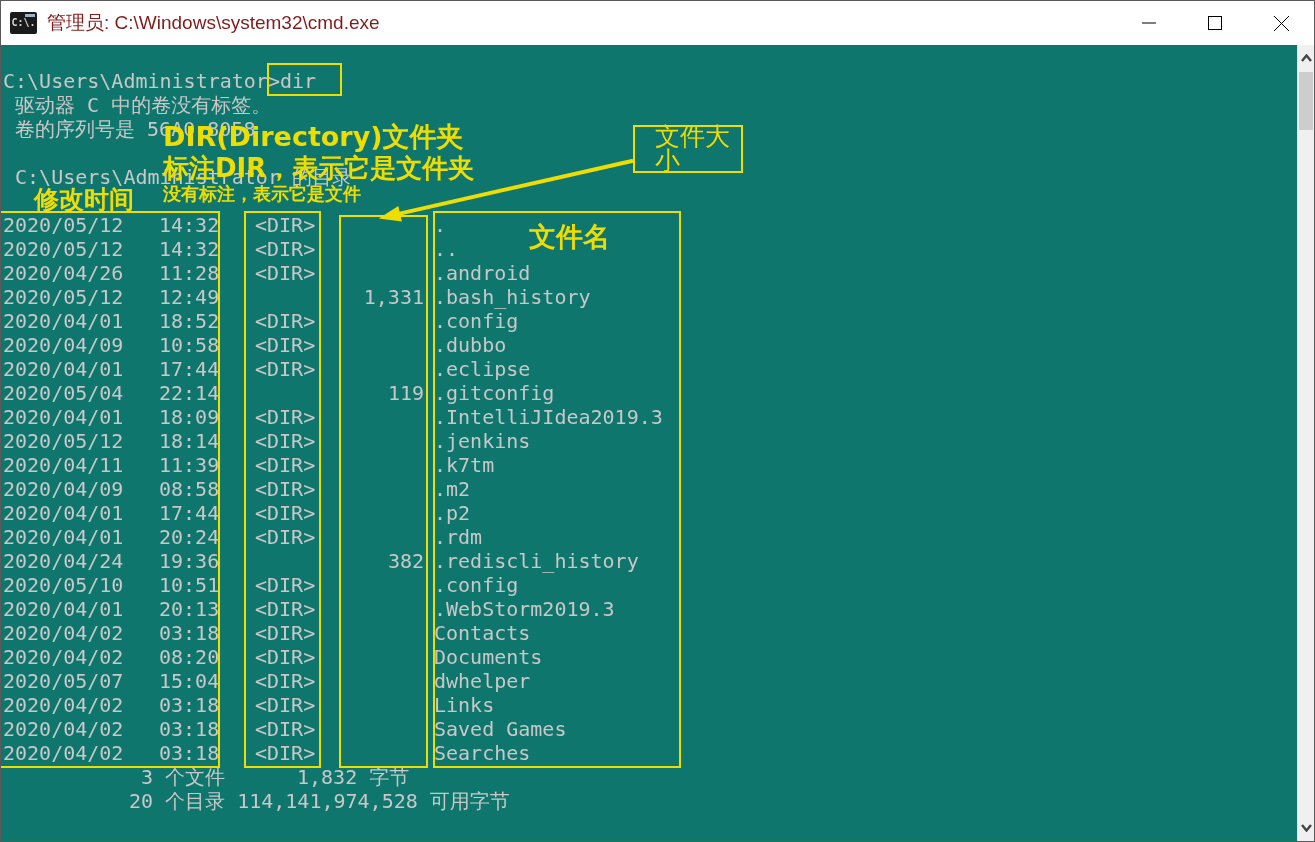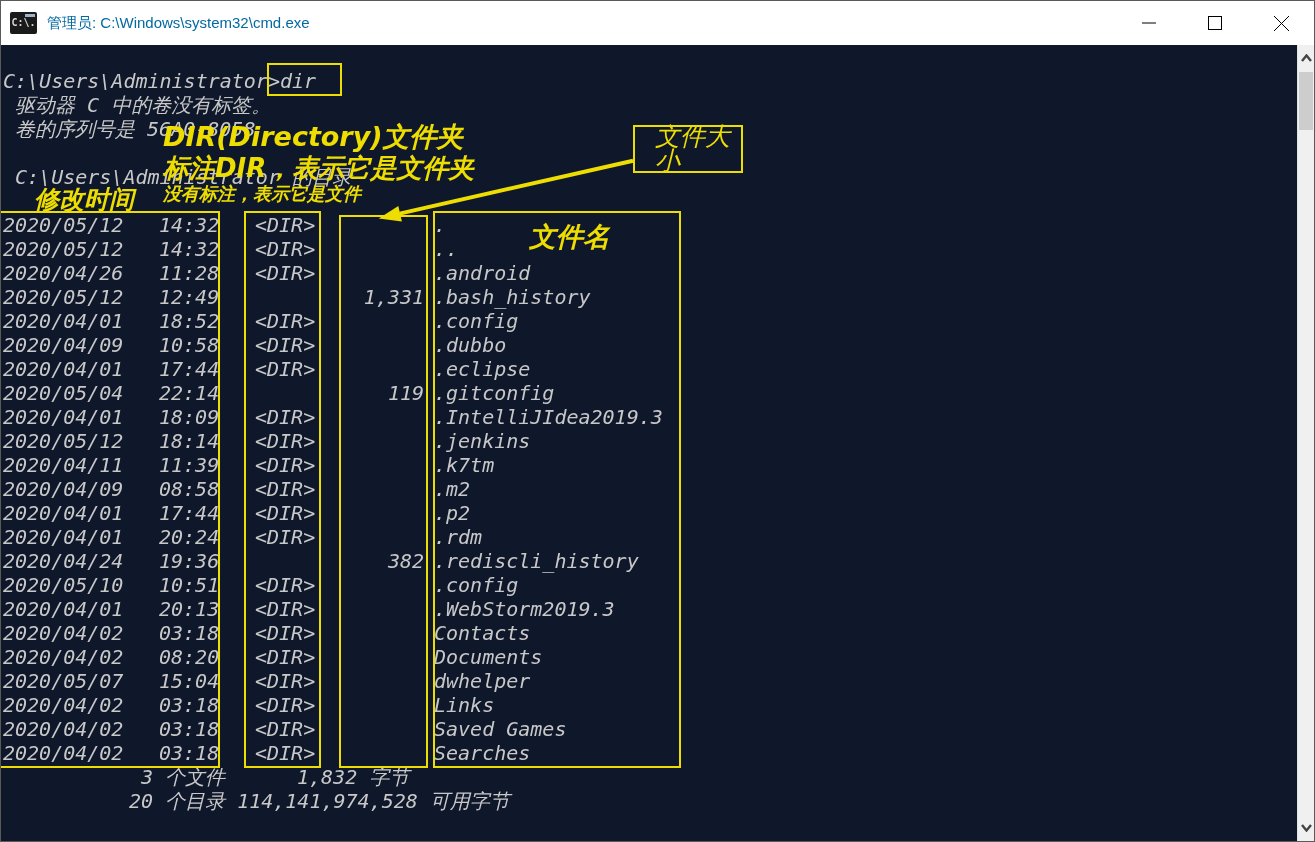--- a/index.html
+++ b/index.html
@@ -20,41 +20,41 @@
     width:27px; height:22px; margin:0 10px 0 9px;
     background:#1a1a1a; border-radius:2px; position:relative;
     color:#d8d8d8; font-family:"DejaVu Sans Mono", monospace;
     font-size:10px; font-weight:bold; line-height:22px; text-align:center;
     flex:0 0 auto;
   }
   .app-icon::before {
     content:""; position:absolute; top:2px; right:2px; width:10px; height:3px;
     background:#9db3c8;
   }
-  .title-text { font-size:15px; color:#0369a1; white-space:pre; }
+  .title-text { font-size:19px; color:#7f1d1d; white-space:pre; }
   .win-controls { position:absolute; right:0; top:0; height:44px; display:flex; }
   .win-btn {
     width:66px; height:44px; display:flex; align-items:center; justify-content:center;
     background:transparent; border:none; cursor:default;
   }
   .win-btn svg { display:block; }
   
   .scrollbar {
     position:absolute; top:44px; right:0; width:17px; bottom:0;
     background:#f0f0f0; border-left:1px solid #e2e2e2;
   }
   .scroll-thumb { position:absolute; left:1px; right:1px; top:27px; height:58px; background:#cdcdcd; }
   .scroll-arrow { position:absolute; left:0; width:17px; height:22px; display:flex; align-items:center; justify-content:center; }
   .scroll-arrow.up { top:2px; }
   .scroll-arrow.down { bottom:2px; }
   
   .terminal {
     position:absolute; top:44px; left:0; right:17px; bottom:0;
-    background:#0f172a; color:#c8c8c8; overflow:hidden;
-    font-size:20px; line-height:24px;font-style:italic;
+    background:#0f766e; color:#c8c8c8; overflow:hidden;
+    font-size:20px; line-height:24px;
   }
   .tline { height:24px; white-space:pre; padding-left:2px; }
   .tpad { height:24px; }
   .file-rows { }
   .file-row {
     display:grid; grid-template-columns:148px 104px 76px 95px auto;
     height:24px; white-space:pre;
   }
   .c-date { padding-left:2px; }
   .c-time { padding-left:2px;margin-left:8px; }

